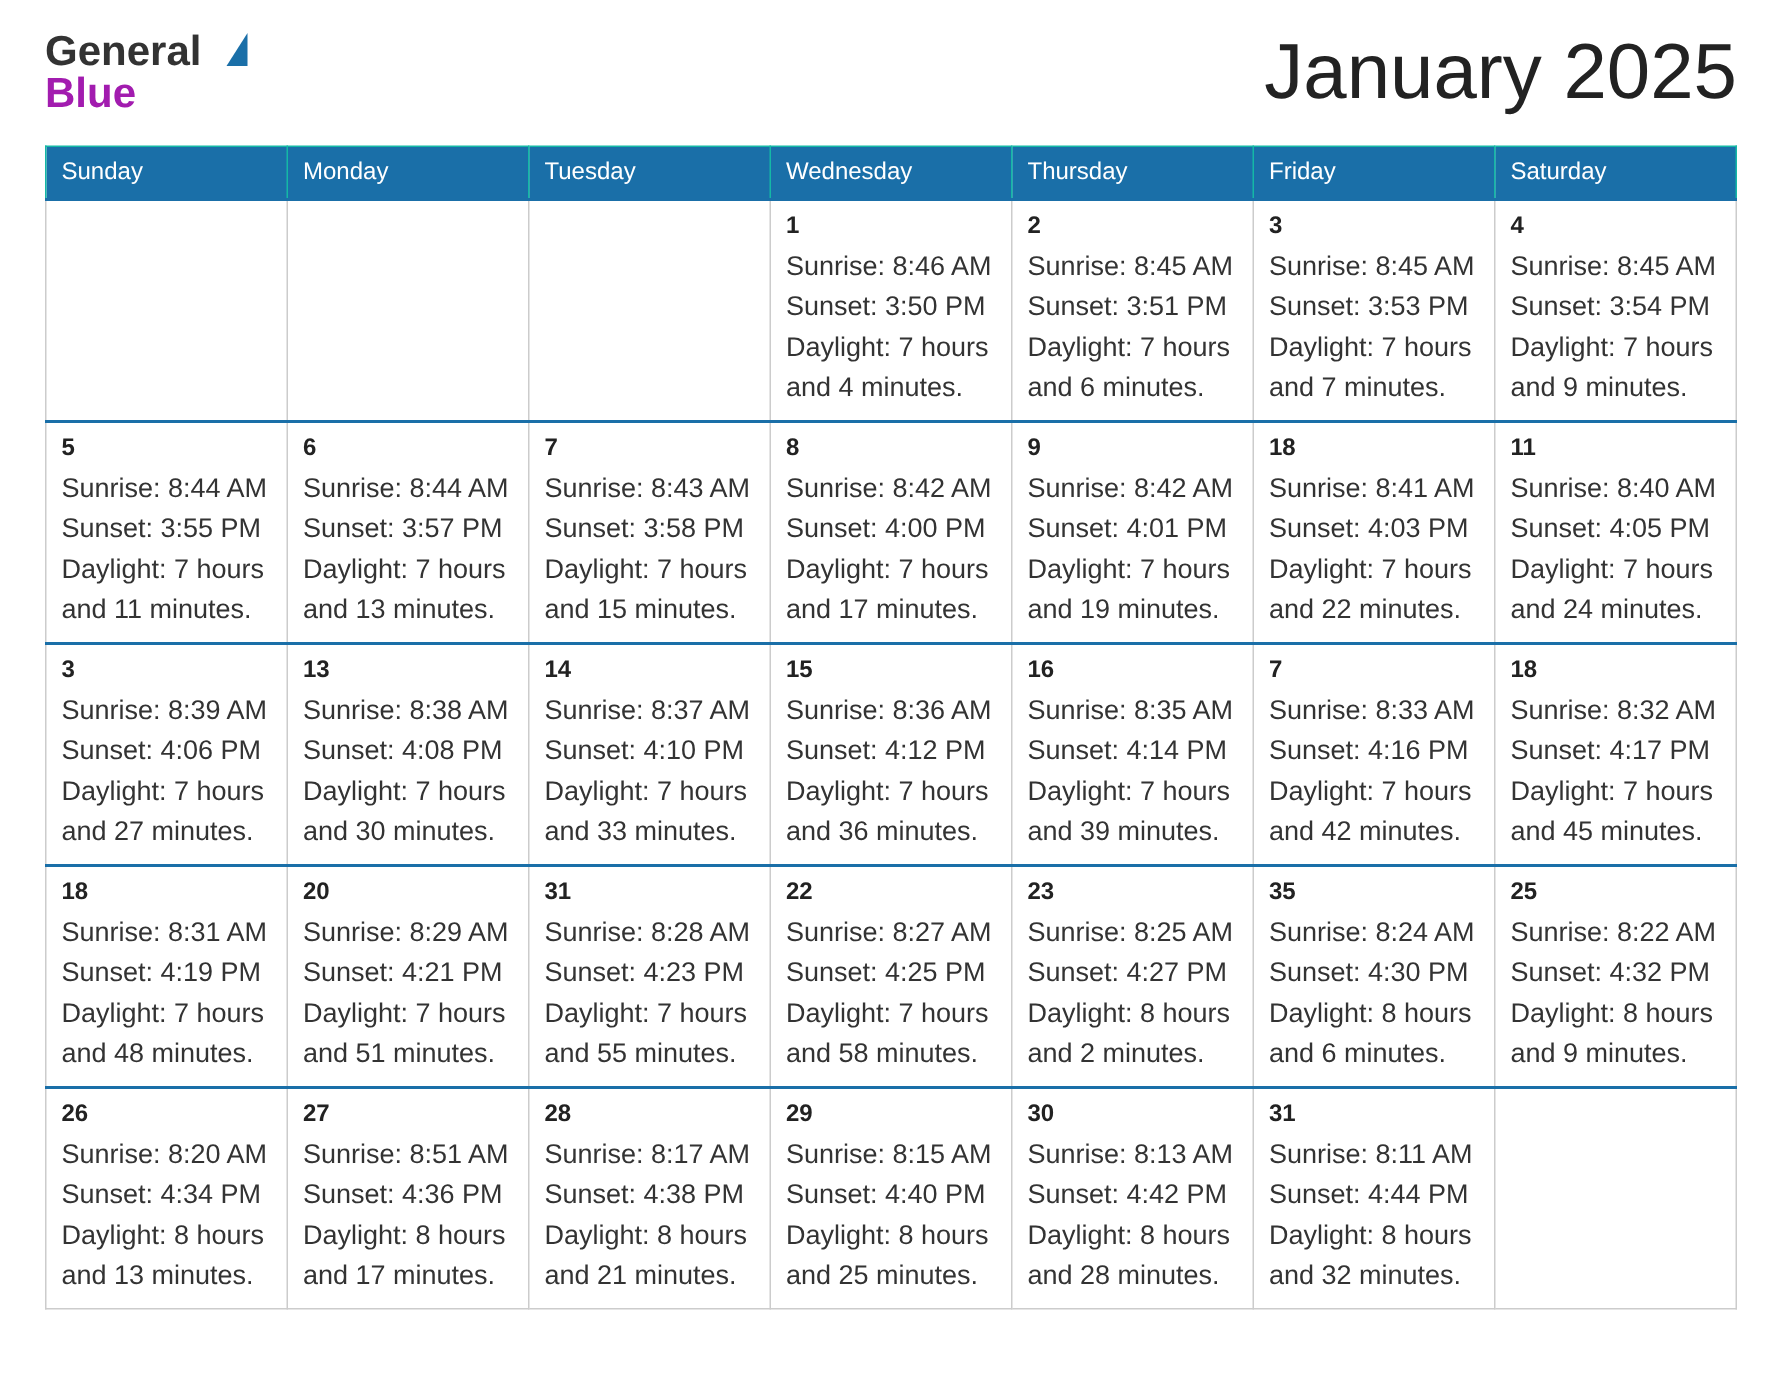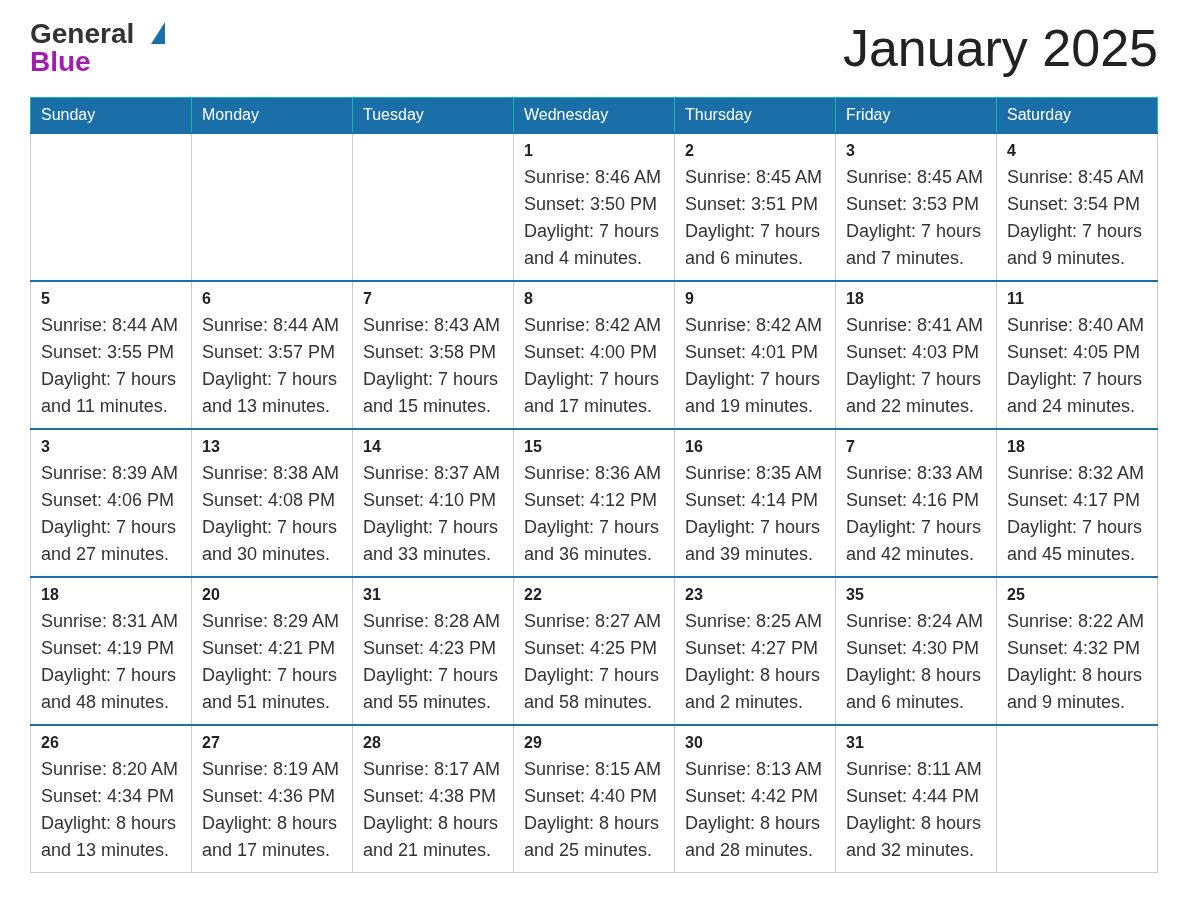--- a/index.html
+++ b/index.html
@@ -295,21 +295,21 @@
       </tr>
       <tr>
         <td>
           <span class="day-number">26</span>
           <div class="day-info">Sunrise: 8:20 AM
 Sunset: 4:34 PM
 Daylight: 8 hours and 13 minutes.</div>
         </td>
         <td>
           <span class="day-number">27</span>
-          <div class="day-info">Sunrise: 8:19 AM
+          <div class="day-info">Sunrise: 8:51 AM
 Sunset: 4:36 PM
 Daylight: 8 hours and 17 minutes.</div>
         </td>
         <td>
           <span class="day-number">28</span>
           <div class="day-info">Sunrise: 8:17 AM
 Sunset: 4:38 PM
 Daylight: 8 hours and 21 minutes.</div>
         </td>
         <td>

